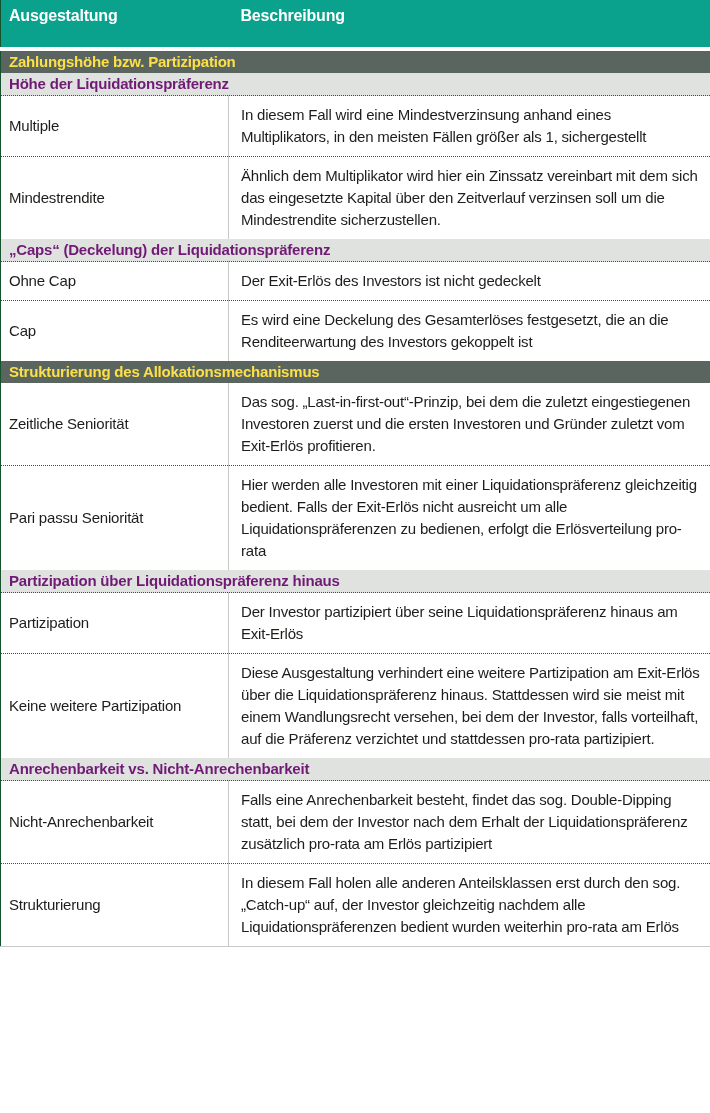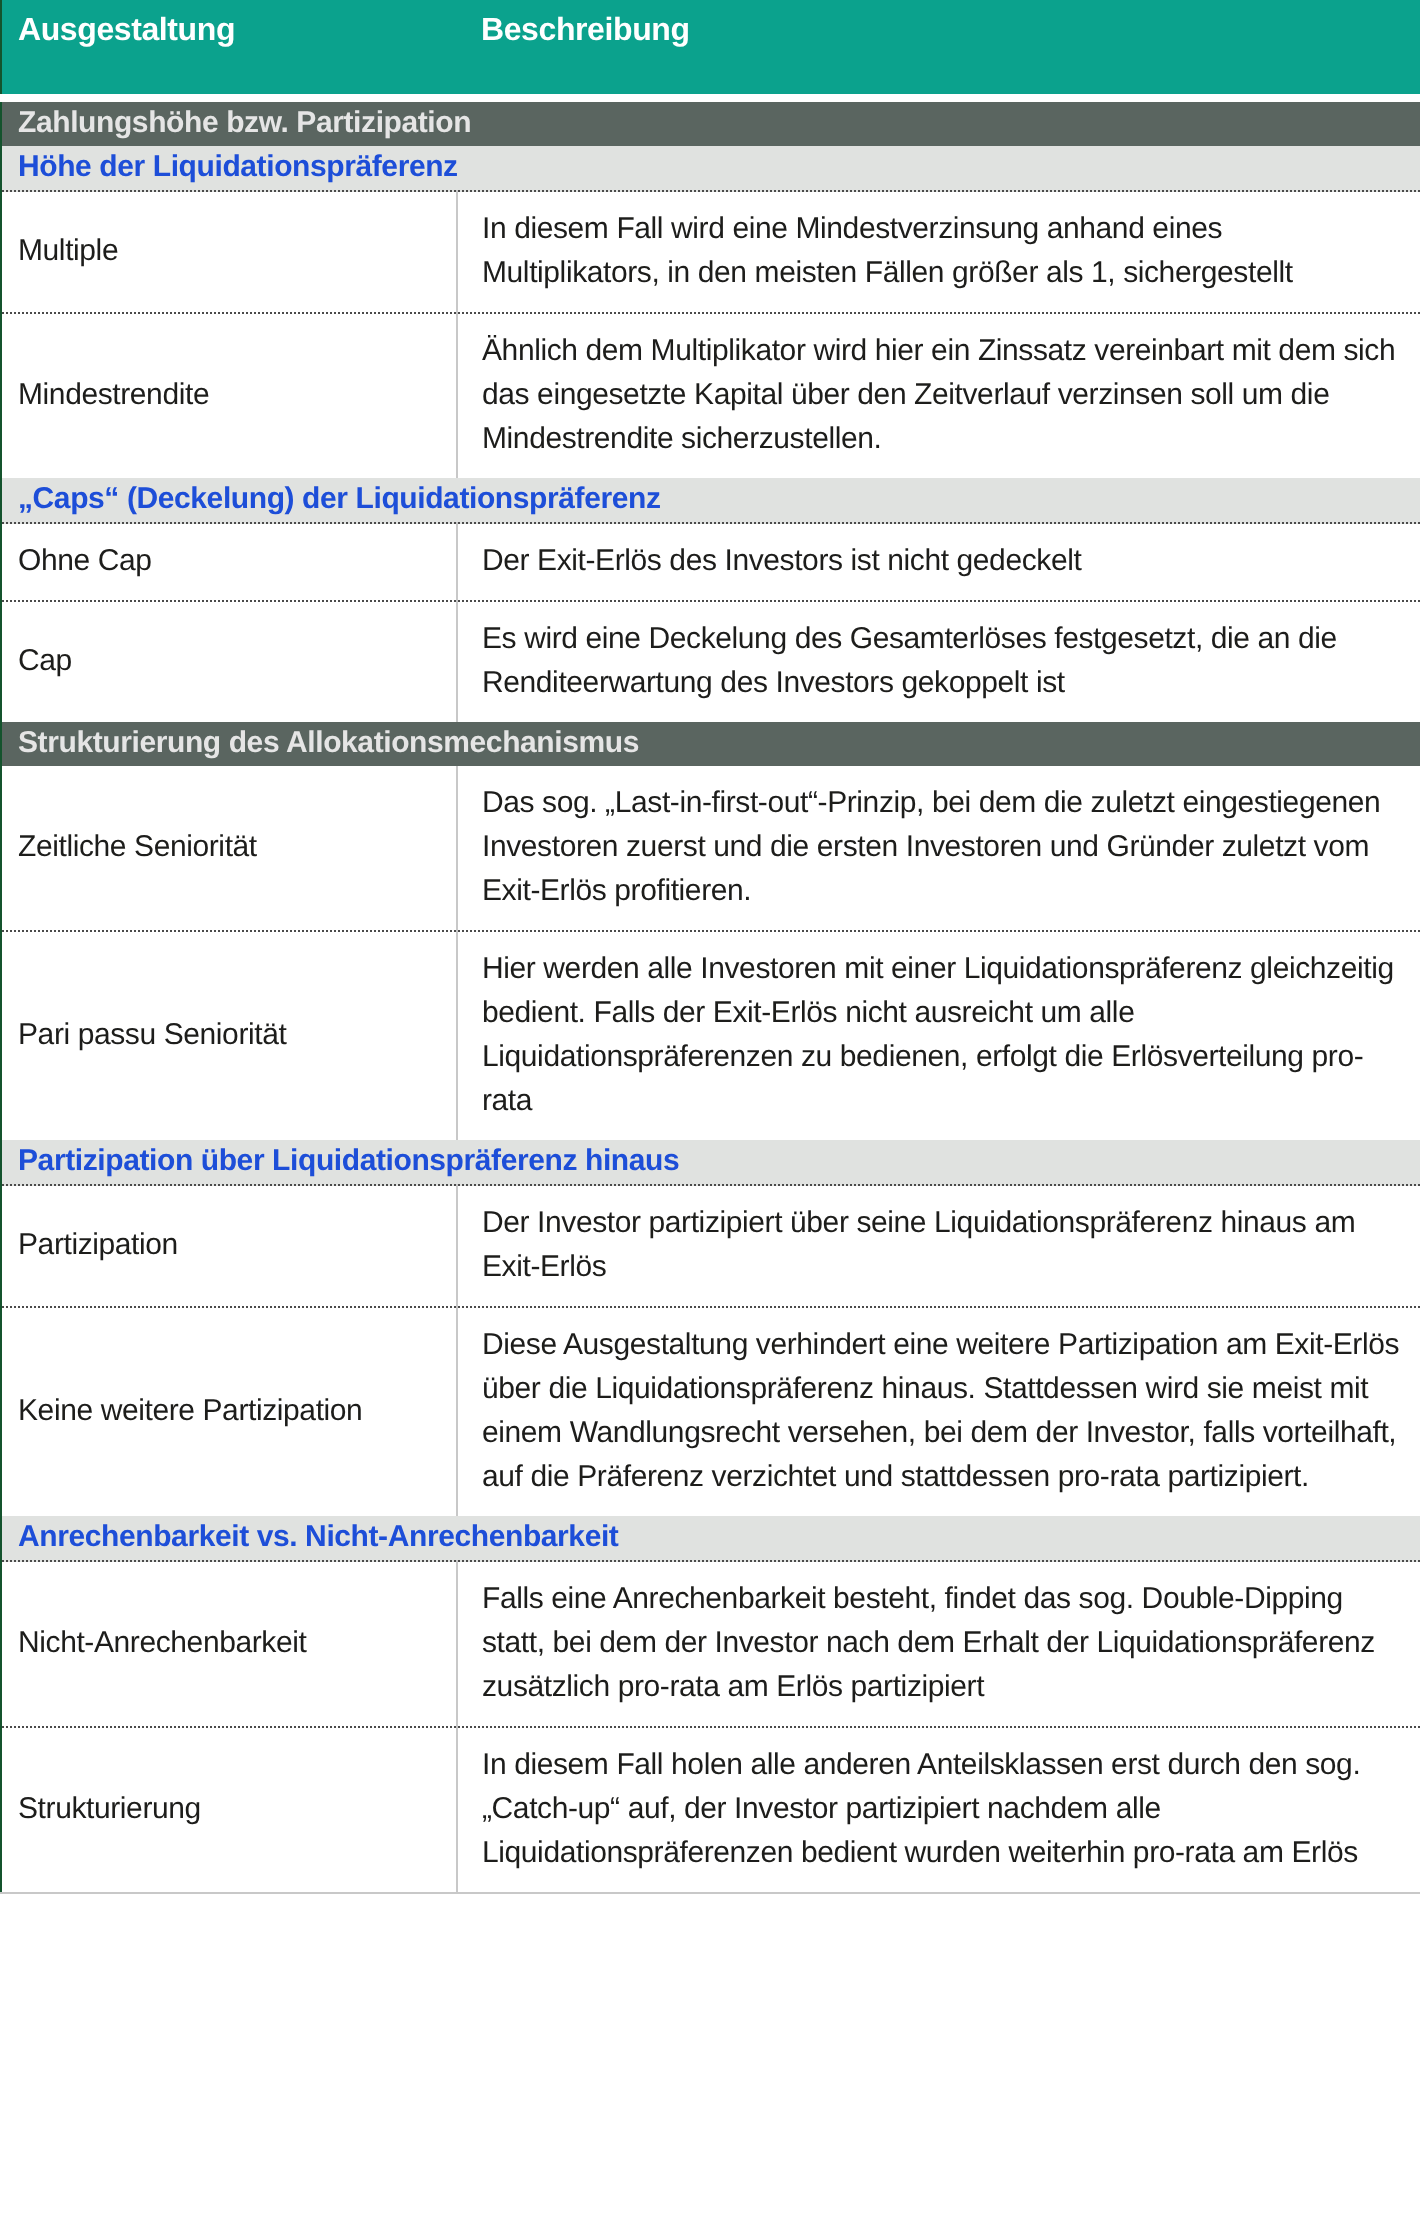--- a/index.html
+++ b/index.html
@@ -34,30 +34,30 @@
     vertical-align: top;
     padding: 7px 8px 22px 8px;
     letter-spacing: -0.2px;
     border-bottom: 4px solid #ffffff;
   }
   tr.head th.desc-h { padding-left: 12px; margin-top: 44px; }
 
   
   tr.section-dark td {
     background: #5a6560;
-    color: #e5e5e5;
+    color: #fde047;
     font-size: 15px;
     font-weight: bold;
     padding: 2px 8px 3px 8px;
     letter-spacing: -0.2px;
   }
   
   tr.section-light td {
     background: #e0e2e0;
-    color: #1d4ed8;
+    color: #701a75;
     font-size: 15px;
     font-weight: bold;
     padding: 2px 8px 3px 8px;
     letter-spacing: -0.2px;
   }
 
   
   tr.item td {
     background: #ffffff;
     font-size: 15px;
@@ -155,17 +155,17 @@
     <tr class="section-light">
       <td colspan="2">Anrechenbarkeit vs. Nicht-Anrechenbarkeit</td>
     </tr>
 
     <tr class="item">
       <td class="label">Nicht-Anrechenbarkeit</td>
       <td class="desc">Falls eine Anrechenbarkeit besteht, findet das sog. Double-Dipping statt, bei dem der Investor nach dem Erhalt der Liquidationspräferenz zusätzlich pro-rata am Erlös partizipiert</td>
     </tr>
     <tr class="item">
       <td class="label">Strukturierung</td>
-      <td class="desc">In diesem Fall holen alle anderen Anteilsklassen erst durch den sog. „Catch-up“ auf, der Investor partizipiert nachdem alle Liquidationspräferenzen bedient wurden weiterhin pro-rata am Erlös</td>
+      <td class="desc">In diesem Fall holen alle anderen Anteilsklassen erst durch den sog. „Catch-up“ auf, der Investor gleichzeitig nachdem alle Liquidationspräferenzen bedient wurden weiterhin pro-rata am Erlös</td>
     </tr>
   </tbody>
     </table>
 </div>
 
 </body></html>

